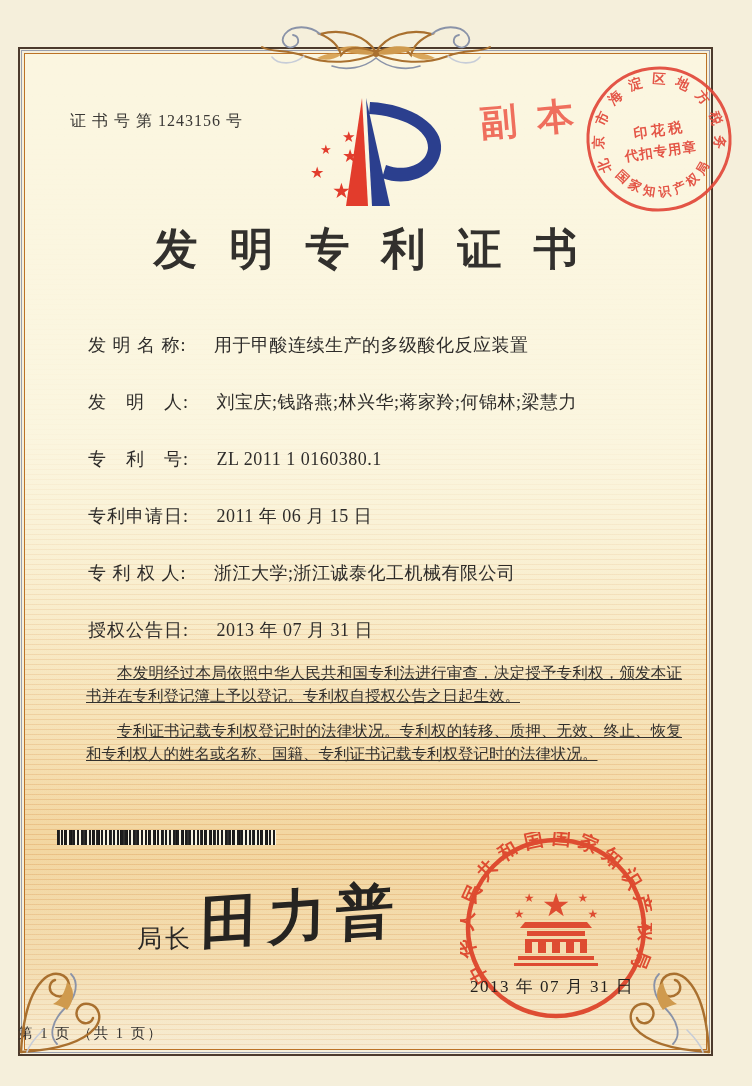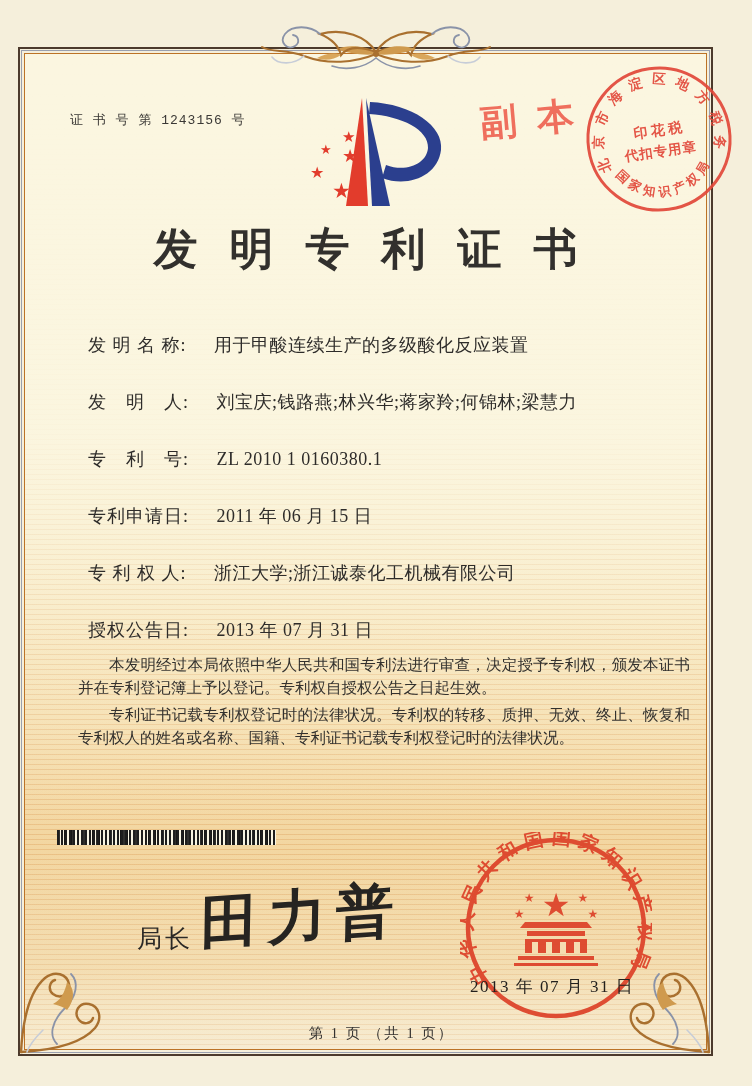--- a/index.html
+++ b/index.html
@@ -13,46 +13,46 @@
     border:2px solid #4c3a2c;box-sizing:border-box;}
   .frame-mid{position:absolute;inset:1px;border:1px solid #9aa0ae;}
   .frame-in{position:absolute;inset:2px;border:1px solid #bc7326;overflow:hidden;}
   .bg-base{position:absolute;inset:0;
     background:linear-gradient(180deg,#fbf6e0 0%,#faf3d8 30%,#f7e6bd 55%,#f3d6a0 78%,#f2d8a6 92%,#f7ecd2 100%);}
   .bg-lines{position:absolute;inset:0;
     background:repeating-linear-gradient(180deg,rgba(209,126,48,.25) 0 1px,rgba(209,126,48,0) 1px 5px);}
   .bg-fade{position:absolute;inset:0;
     background:linear-gradient(180deg,rgba(251,246,224,1) 0%,rgba(251,246,224,.92) 38%,rgba(251,246,224,.3) 60%,rgba(251,246,224,0) 80%,rgba(247,236,210,.45) 100%);}
   
-  .cert-no{position:absolute;left:70px;top:111px;font-size:13px;letter-spacing:1px;color:#3a3835;font-family:Liberation Mono, monospace;}
+  .cert-no{position:absolute;left:70px;top:111px;font-size:16px;letter-spacing:1px;color:#3a3835;}
   .logo{position:absolute;left:290px;top:86px;width:168px;height:128px;}
   .duplicate{position:absolute;left:480px;top:94px;font-size:37px;color:#ef6f5d;
     letter-spacing:20px;transform:rotate(-5deg);font-weight:600;}
   .tax-stamp{position:absolute;left:584px;top:64px;width:150px;height:150px;transform:rotate(-8deg);opacity:.92;}
   .title{position:absolute;left:18px;top:220px;width:695px;text-align:center;
     font-size:44px;font-weight:700;letter-spacing:32px;text-indent:32px;color:#32302d;}
   .fields{position:absolute;left:0;top:0;width:752px;}
   .field-row{position:absolute;left:88px;font-size:18px;white-space:nowrap;}
   .field-label{letter-spacing:1px;}
   .field-value{margin-left:23px;letter-spacing:.5px;}
   .r1{top:333px}.r2{top:390px}.r3{top:447px}.r4{top:504px}.r5{top:561px}.r6{top:618px}
   .paras{position:absolute;left:74px;top:649px;width:620px;font-size:15.5px;line-height:23px;
     text-align:justify;color:#33312e;}
-  .paras p{margin:4px;text-indent:2em;}
+  .paras p{margin:12px;text-indent:2em;text-decoration:underline;}
   .barcode{position:absolute;left:57px;top:830px;width:219px;height:15px;background-color:#f8f4e2;
     background-image:
       repeating-linear-gradient(90deg,#1d1d1d 0 2px,transparent 2px 4px),
       repeating-linear-gradient(90deg,#161616 0 1px,transparent 1px 7px),
       repeating-linear-gradient(90deg,rgba(25,25,25,.9) 0 3px,transparent 3px 13px);}
   .sig-title{position:absolute;left:137px;top:922px;font-size:25px;letter-spacing:3px;color:#2b2926;}
   .sig-name{position:absolute;left:200px;top:878px;font-size:58px;font-weight:700;color:#262421;
     letter-spacing:10px;transform:rotate(-4deg) skewX(-5deg);white-space:nowrap;}
   .seal{position:absolute;left:460px;top:832px;width:192px;height:192px;opacity:.93;}
   .seal-date{position:absolute;left:470px;top:975px;font-size:17px;letter-spacing:1.5px;color:#221f1c;z-index:6;}
-  .footer{position:absolute;left:18px;top:1024px;width:727px;text-align:center;
+  .footer{position:absolute;left:18px;top:1024px;width:727px;text-align:left;
     font-size:14.5px;letter-spacing:2px;color:#343230;}
   .orn-top{position:absolute;left:226px;top:16px;width:300px;height:64px;z-index:4;}
   .orn-br{position:absolute;left:603px;top:946px;width:112px;height:112px;z-index:4;}
   .orn-bl{position:absolute;left:15px;top:946px;width:112px;height:112px;z-index:4;transform:scaleX(-1);}
   svg text{font-family:"DejaVu Sans","Liberation Sans",sans-serif;}
   .stamp-txt{font-family:"Liberation Serif","DejaVu Serif",serif;font-weight:700;}
 </style>
 </head>
 <body>
 
@@ -140,21 +140,21 @@
     <div class="field-row r1">
       <span class="field-label">发 明 名 称:</span>
       <span class="field-value">用于甲酸连续生产的多级酸化反应装置</span>
     </div>
     <div class="field-row r2">
       <span class="field-label">发　明　人:</span>
       <span class="field-value">刘宝庆;钱路燕;林兴华;蒋家羚;何锦林;梁慧力</span>
     </div>
     <div class="field-row r3">
       <span class="field-label">专　利　号:</span>
-      <span class="field-value">ZL 2010 1 0160380.1</span>
+      <span class="field-value">ZL 2011 1 0160380.1</span>
     </div>
     <div class="field-row r4">
       <span class="field-label">专利申请日:</span>
       <span class="field-value">2011 年 06 月 15 日</span>
     </div>
     <div class="field-row r5">
       <span class="field-label">专 利 权 人:</span>
       <span class="field-value">浙江大学;浙江诚泰化工机械有限公司</span>
     </div>
     <div class="field-row r6">

